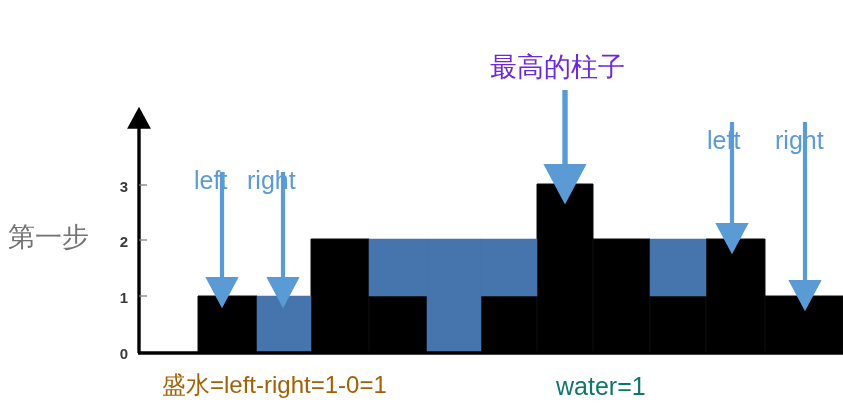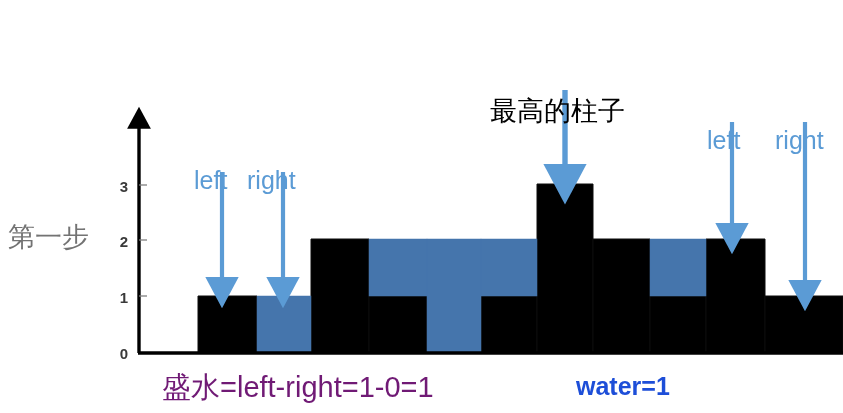--- a/index.html
+++ b/index.html
@@ -29,37 +29,35 @@
     position: absolute;
     white-space: nowrap;
     line-height: 1;
   }
   .lbl-annot {
     color: #5B9BD5;
     font-size: 25px;
     margin-top: 40px;
   }
   .lbl-annot-cjk {
-    color: #000000;
+    color: #6d28d9;
     font-size: 27px;
-    margin-top: 44px;
   }
   .lbl-step {
     color: #737373;
     font-size: 27px;
   }
   .lbl-formula {
-    color: #701a75;
-    font-size: 29px;
+    color: #a16207;
+    font-size: 24px;
   }
   .lbl-water {
-    color: #1d4ed8;
+    color: #0f766e;
     font-size: 25px;
-    font-weight: bold;
-    margin-left: 20px;
+    font-weight: normal;
   }
   .tick-label {
     position: absolute;
     color: #3A3A3A;
     font-size: 15px;
     font-weight: bold;
     line-height: 1;
     text-align: right;
     width: 16px;
   }

